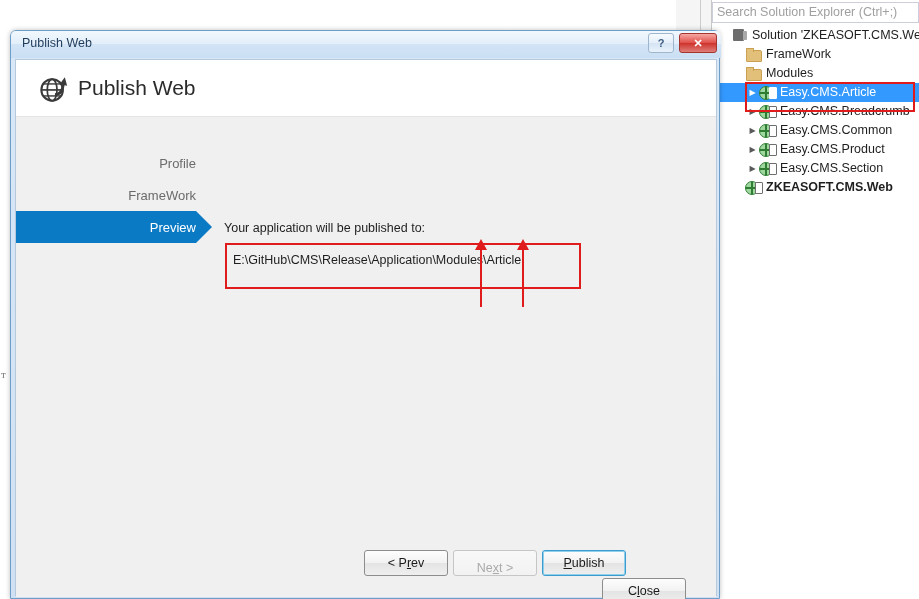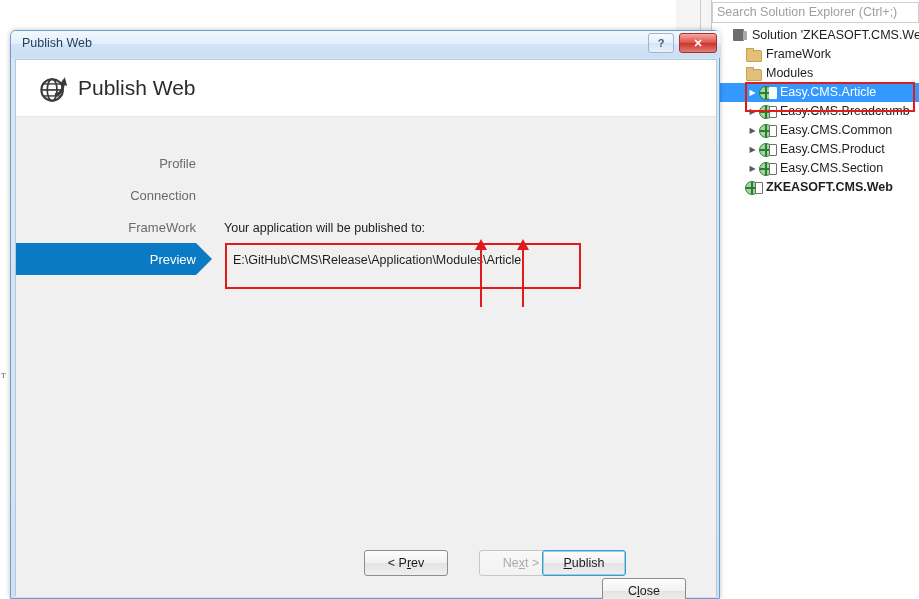--- a/index.html
+++ b/index.html
@@ -334,36 +334,33 @@
         </svg>
         <div id="dlg-heading">Publish Web</div>
       </div>
 
       <div id="dlg-content">
         <div id="nav">
             <div class="nav-item">
               <span>Profile</span>
             </div>
             <div class="nav-item">
-              <span>Connection</span>
-            </div>
-            <div class="nav-item">
               <span>FrameWork</span>
             </div>
             <div class="nav-item active">
               <span>Preview</span>
             </div>
           </div>
       </div>
 
       <div id="footer">
           <div class="foot-btn" style="left: 348px;">
             <span>&lt; P<span class="u">r</span>ev</span>
           </div>
-          <div class="foot-btn disabled" style="left: 463px;">
+          <div class="foot-btn disabled" style="left: 437px; align-items: flex-end;">
             <span>Ne<span class="u">x</span>t &gt;</span>
           </div>
           <div class="foot-btn focused" style="left: 526px;">
             <span><span class="u">P</span>ublish</span>
           </div>
           <div class="foot-btn" style="left: 586px; margin-top: 28px;">
             <span>C<span class="u">l</span>ose</span>
           </div>
         </div>
 

